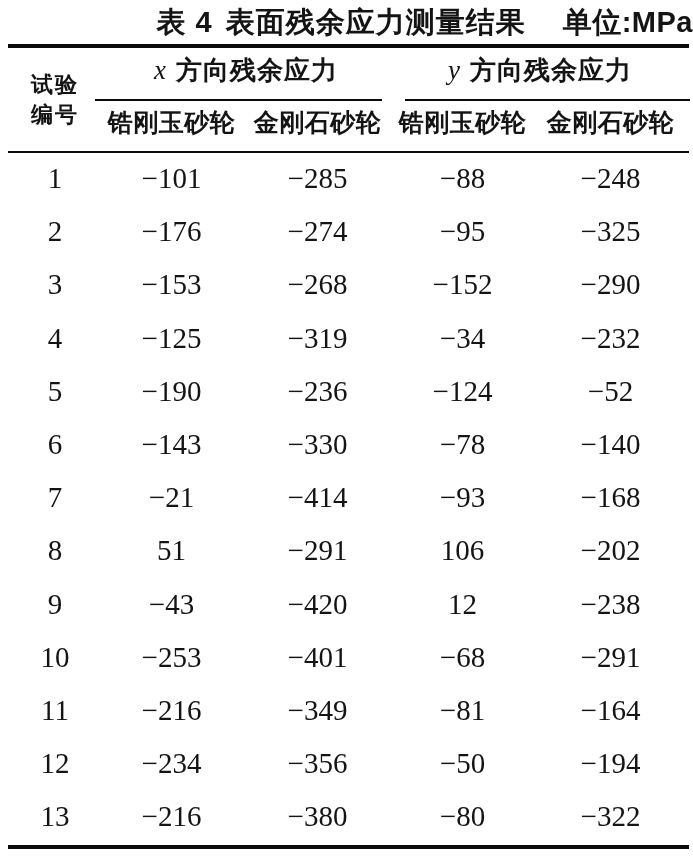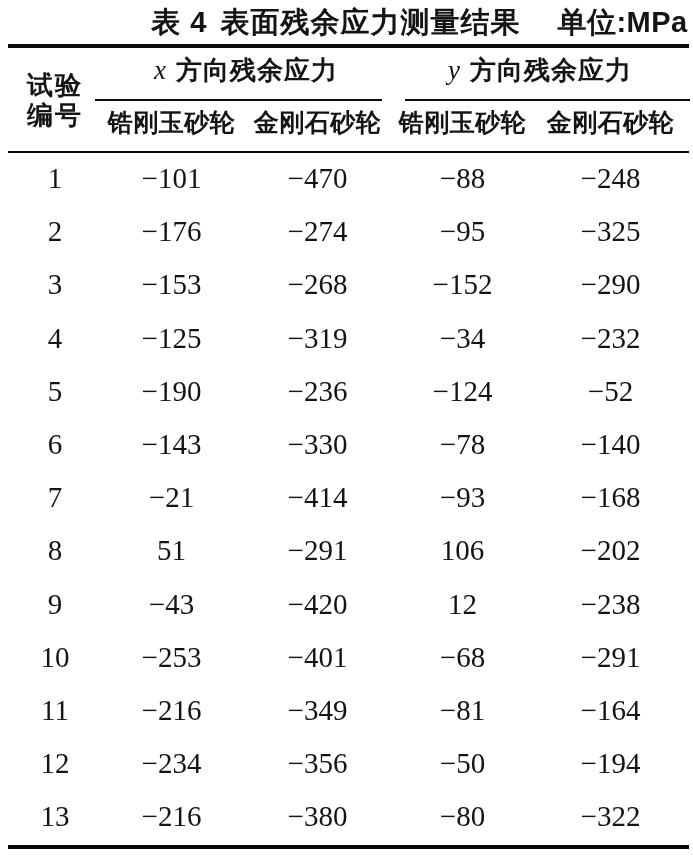--- a/index.html
+++ b/index.html
@@ -12,21 +12,21 @@
   }
   .page {
     position: relative;
     width: 693px; height: 859px;
     background: #ffffff;
   }
   
   .title {
     position: absolute;
     top: 2px; left: 0; width: 693px; height: 42px;
-    display: flex; align-items: center; justify-content: center;
+    display: flex; align-items: center; justify-content: flex-end;
     padding-left: 146px; box-sizing: border-box;
     font-weight: bold; font-size: 29px;
     letter-spacing: 1px;
     white-space: nowrap;
   }
   .title .caption { margin: 10px 13px; }
   .title .unit { letter-spacing: 0.5px; margin-left: 24px; }
   
   .rule { position: absolute; background: #0a0a0a; }
   .rule-top    { top: 44px;  left: 8px;  width: 681px; height: 4px; }
@@ -48,21 +48,21 @@
   col.c4 { width: 141px; }
   col.c5 { width: 155px; }
   th, td { padding: 0; margin: 0; font-weight: normal; }
   thead th {
     text-align: center; vertical-align: middle;
     font-weight: bold;
     font-family: "Liberation Sans", sans-serif;
   }
   .th-id {
     height: 104px;
-    font-size: 26px;
+    font-size: 22px;
     line-height: 30px;
     letter-spacing: 2px;
   }
   .th-group {
     height: 39px;
     font-size: 26px;
     letter-spacing: 1px;
   }
   .th-group .math-var {
     font-family: "Liberation Serif", serif;
@@ -122,21 +122,21 @@
         <th class="th-sub">锆刚玉砂轮</th>
         <th class="th-sub">金刚石砂轮</th>
         <th class="th-sub">锆刚玉砂轮</th>
         <th class="th-sub">金刚石砂轮</th>
       </tr>
     </thead>
     <tbody id="tbody">
         <tr>
           <td>1</td>
           <td>−101</td>
-          <td>−470</td>
+          <td>−285</td>
           <td>−88</td>
           <td>−248</td>
         </tr>
         <tr>
           <td>2</td>
           <td>−176</td>
           <td>−274</td>
           <td>−95</td>
           <td>−325</td>
         </tr>

